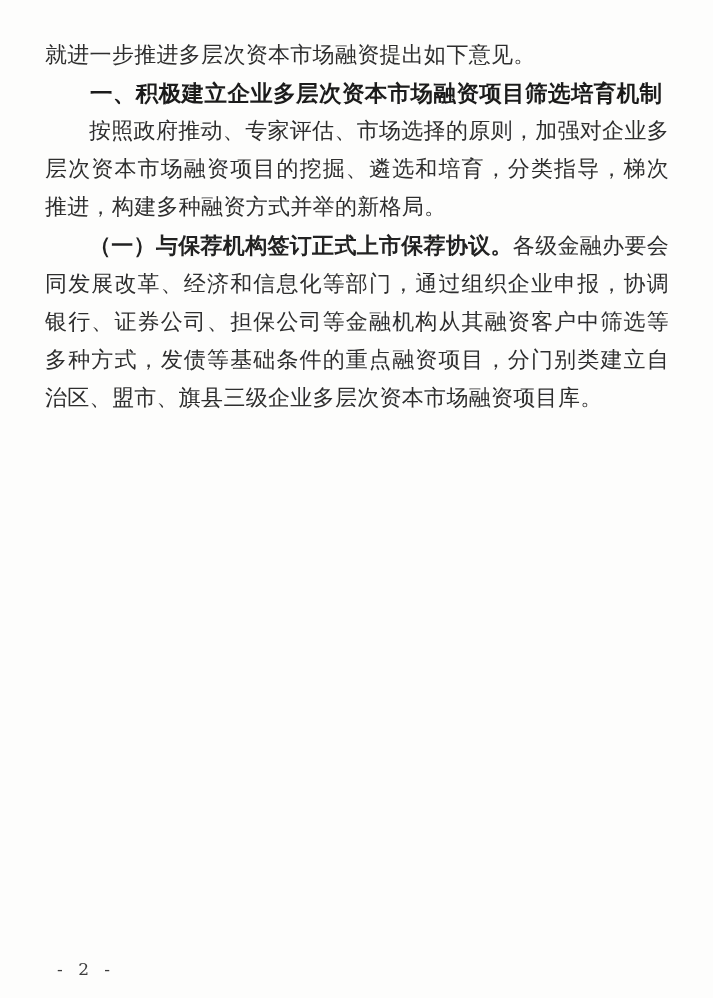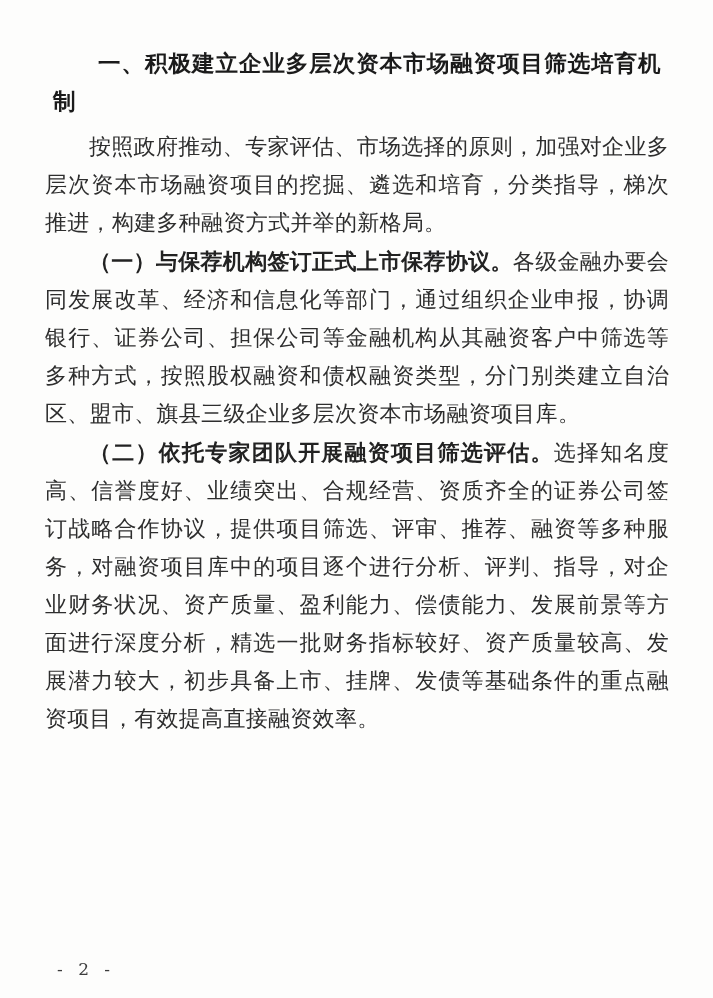--- a/index.html
+++ b/index.html
@@ -27,21 +27,21 @@
     letter-spacing: 0.3px;
   }
   .text-body p {
     margin: 0;
     text-indent: 2em;
   }
   .text-body p.no-indent {
     text-indent: 0;
   }
   .section-heading {
-    margin: 8px;
+    margin: 0;
     text-indent: 2em;
     font-family: "DejaVu Sans", "Liberation Sans", sans-serif;
     font-weight: 700;
     font-size: 22.5px;
     line-height: 38px;
     color: #1b1b1b;
     letter-spacing: 0.4px;
   }
   .item-lead {
     font-weight: 700;
@@ -57,30 +57,28 @@
     color: #3c3c3c;
     font-family: "DejaVu Serif", "Liberation Serif", serif;
   }
 </style>
 </head>
 <body>
 
 <div class="page">
   <div class="text-body">
 
+    <p class="no-indent">就进一步推进多层次资本市场融资提出如下意见。</p>
 
     <h2 class="section-heading">一、积极建立企业多层次资本市场融资项目筛选培育机制</h2>
 
     <p>按照政府推动、专家评估、市场选择的原则，加强对企业多层次资本市场融资项目的挖掘、遴选和培育，分类指导，梯次推进，构建多种融资方式并举的新格局。</p>
 
     <p>
-      <span class="item-lead">（一）与保荐机构签订正式上市保荐协议。</span><span>各级金融办要会同发展改革、经济和信息化等部门，通过组织企业申报，协调银行、证券公司、担保公司等金融机构从其融资客户中筛选等多种方式，按照股权融资和债权融资类型，分门别类建立自治区、盟市、旗县三级企业多层次资本市场融资项目库。</span>
+      <span class="item-lead">（一）与保荐机构签订正式上市保荐协议。</span><span>各级金融办要会同发展改革、经济和信息化等部门，通过组织企业申报，协调银行、证券公司、担保公司等金融机构从其融资客户中筛选等多种方式，发债等基础条件的重点融资项目，分门别类建立自治区、盟市、旗县三级企业多层次资本市场融资项目库。</span>
     </p>
 
-    <p>
-      <span class="item-lead">（二）依托专家团队开展融资项目筛选评估。</span><span>选择知名度高、信誉度好、业绩突出、合规经营、资质齐全的证券公司签订战略合作协议，提供项目筛选、评审、推荐、融资等多种服务，对融资项目库中的项目逐个进行分析、评判、指导，对企业财务状况、资产质量、盈利能力、偿债能力、发展前景等方面进行深度分析，精选一批财务指标较好、资产质量较高、发展潜力较大，初步具备上市、挂牌、发债等基础条件的重点融资项目，有效提高直接融资效率。</span>
-    </p>
 
 
   </div>
 
   <div class="page-number">- 2 -</div>
 </div>
 
 </body></html>

